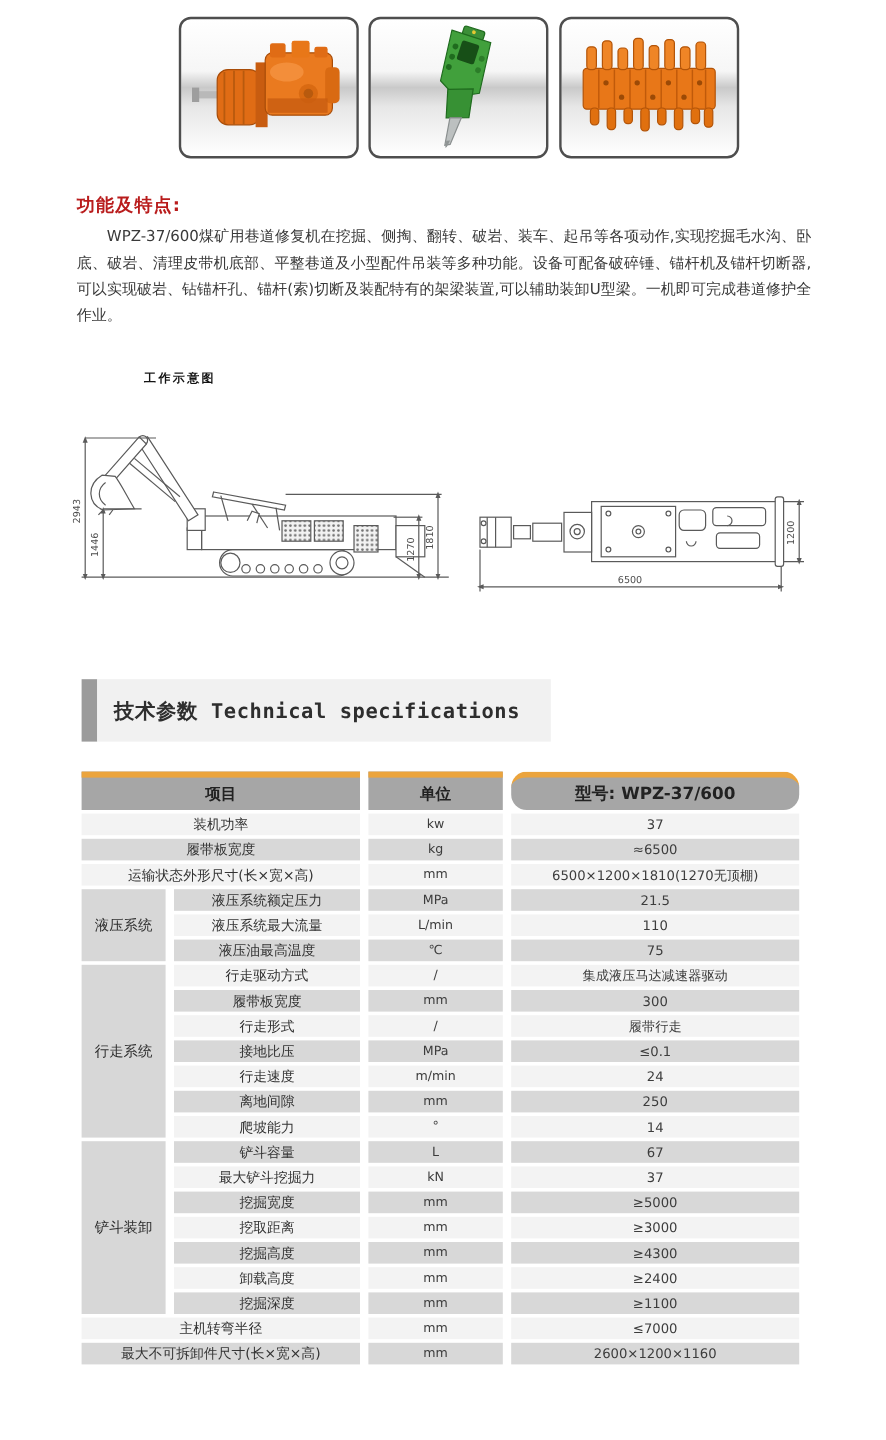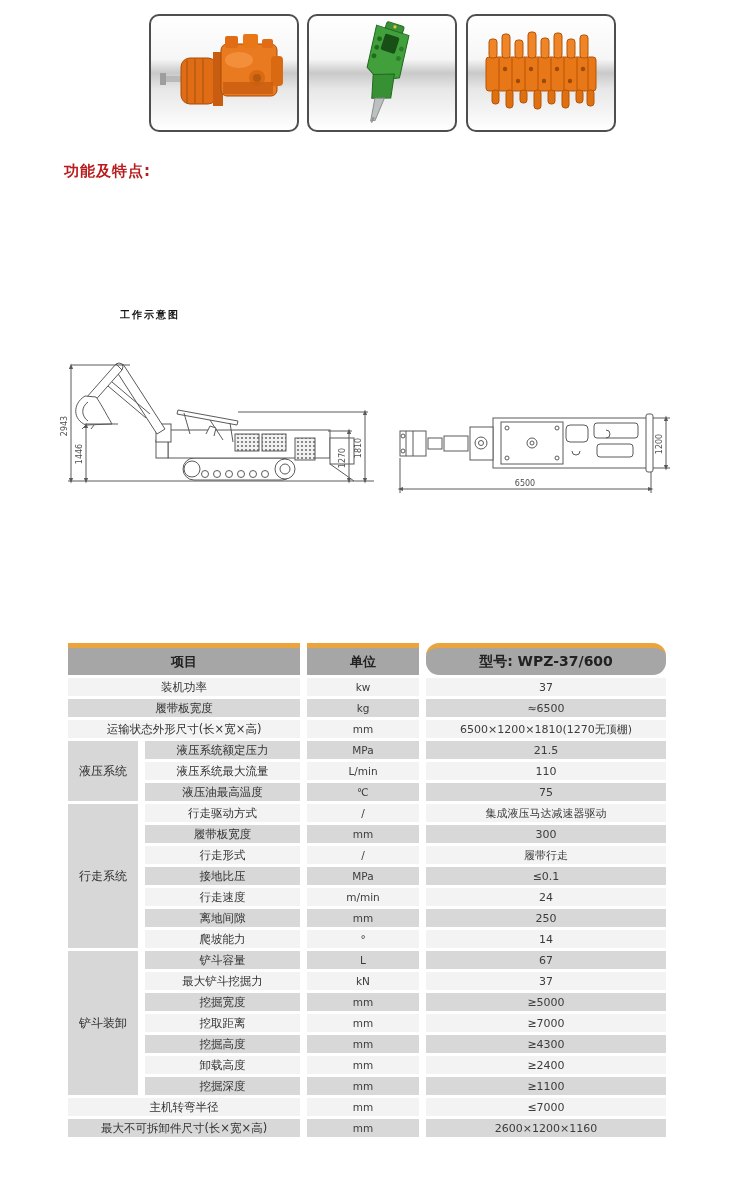--- a/index.html
+++ b/index.html
@@ -123,20 +123,21 @@
           <circle cx="108" cy="44" r="2.2"></circle>
             <circle cx="43" cy="56" r="2.2"></circle>
             <circle cx="69" cy="56" r="2.2"></circle>
           <circle cx="95" cy="56" r="2.2"></circle>
         </g>
       </svg>
     </div>
   </div>
 
   <div class="features-h">功能及特点:</div>
+  <p class="features-p">WPZ-37/600煤矿用巷道修复机在挖掘、侧掏、翻转、破岩、装车、起吊等各项动作,实现挖掘毛水沟、卧底、破岩、清理皮带机底部、平整巷道及小型配件吊装等多种功能。设备可配备破碎锤、锚杆机及锚杆切断器,可以实现破岩、钻锚杆孔、锚杆(索)切断及装配特有的架梁装置,可以辅助装卸U型梁。一机即可完成巷道修护全作业。</p>
 
   <div class="diagram-h">工作示意图</div>
   <div class="diagram">
     <svg width="678" height="168" viewBox="0 0 678 168">
       <defs>
         <marker id="arr" viewBox="0 0 10 10" refX="5" refY="5" markerWidth="6" markerHeight="6" orient="auto-start-reverse">
           <path d="M0,1.5 L9,5 L0,8.5 z" fill="#5a5a5a"></path>
         </marker>
         <pattern id="grille" width="4" height="4" patternUnits="userSpaceOnUse">
           <rect width="4" height="4" fill="#f2f2f2"></rect>
@@ -234,20 +235,26 @@
         <text x="7" y="74" text-anchor="middle" transform="rotate(-90 7 74)">2943</text>
         <text x="22" y="102" text-anchor="middle" transform="rotate(-90 22 102)">1446</text>
         <text x="285" y="106" text-anchor="middle" transform="rotate(-90 285 106)">1270</text>
         <text x="301" y="96" text-anchor="middle" transform="rotate(-90 301 96)">1810</text>
         <text x="465" y="134" text-anchor="middle">6500</text>
         <text x="602" y="92" text-anchor="middle" transform="rotate(-90 602 92)">1200</text>
       </g>
     </svg>
   </div>
 
+  <div class="section-title">
+    <div class="section-bar"></div>
+    <div class="section-bg">
+      <span class="section-text">技术参数 Technical specifications</span>
+    </div>
+  </div>
 
   <table class="specs">
     <colgroup>
         <col style="width:70px">
         <col style="width:155px">
         <col style="width:112px">
         <col style="width:240px">
       </colgroup>
     <thead>
       <tr>
@@ -336,21 +343,21 @@
           <td class="val">37</td>
         </tr>
       <tr>
           <td class="item">挖掘宽度</td>
           <td class="unit">mm</td>
           <td class="val">≥5000</td>
         </tr>
       <tr>
           <td class="item">挖取距离</td>
           <td class="unit">mm</td>
-          <td class="val">≥7000</td>
+          <td class="val">≥3000</td>
         </tr>
       <tr>
           <td class="item">挖掘高度</td>
           <td class="unit">mm</td>
           <td class="val">≥4300</td>
         </tr>
       <tr>
           <td class="item">卸载高度</td>
           <td class="unit">mm</td>
           <td class="val">≥2400</td>

